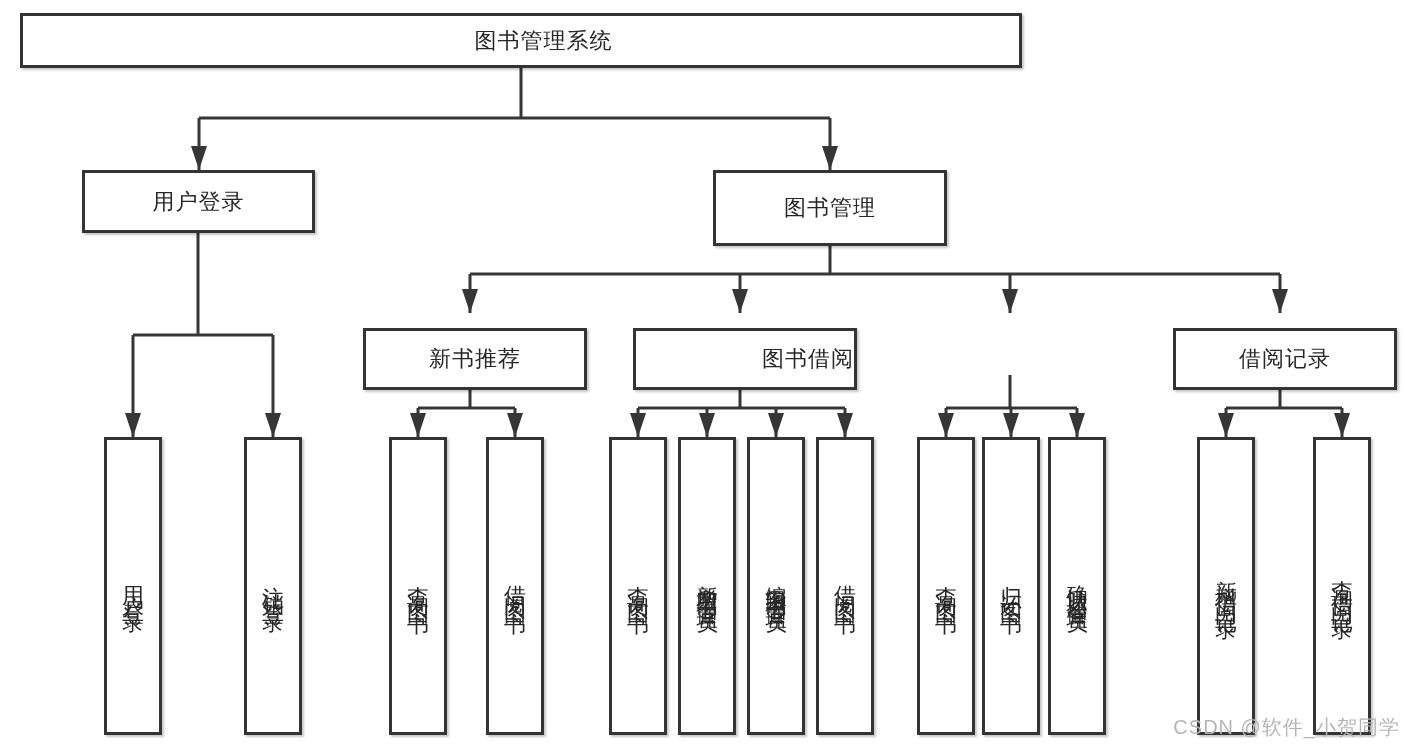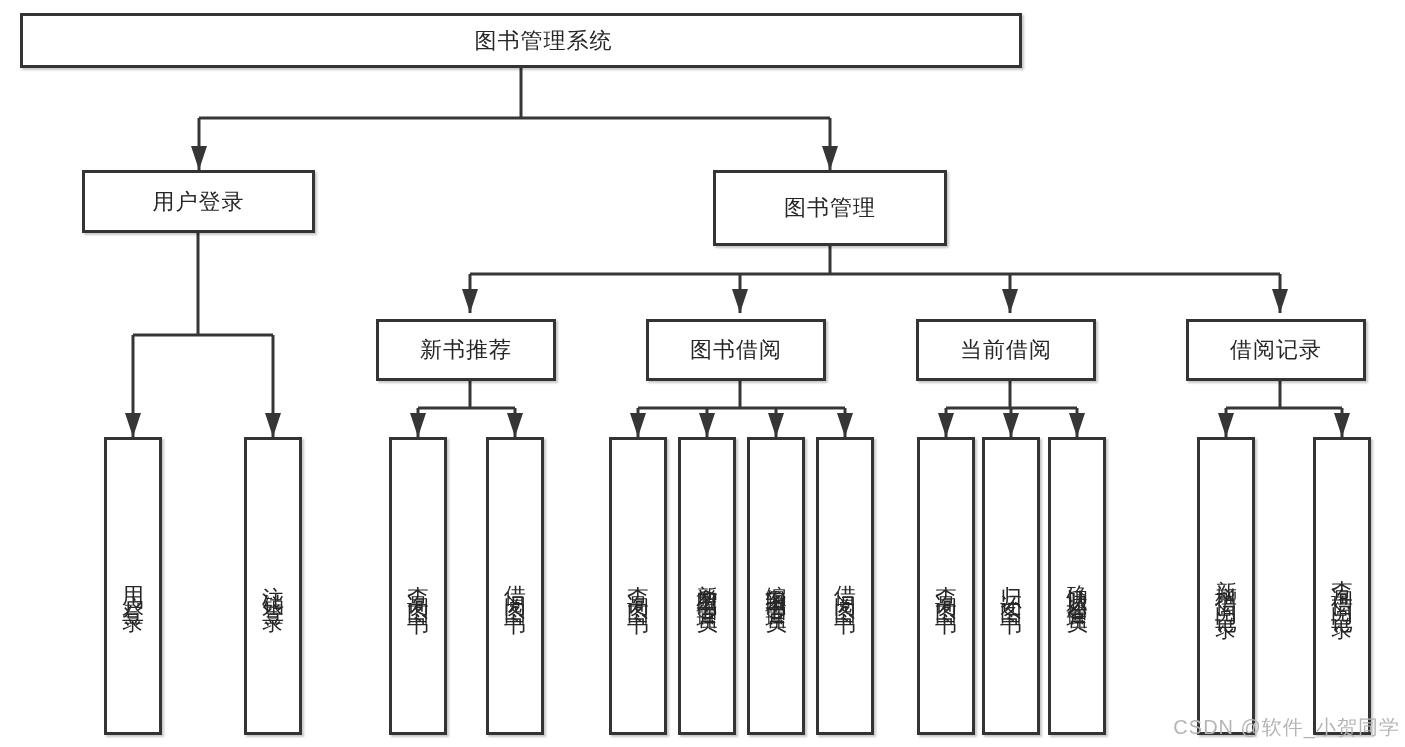--- a/index.html
+++ b/index.html
@@ -36,23 +36,23 @@
   }
   .leaf .lbl.tight { letter-spacing:4px; font-size:21px; }
   .leaf .lbl.mid   { letter-spacing:8px; }
 
   
   .n-root { left:20px;  top:13px;  width:1002px; height:55px;padding-left:45px; }
   
   .n-login { left:82px;  top:170px; width:233px; height:63px; }
   .n-mgmt  { left:713px; top:170px; width:234px; height:76px; }
   
-  .n-l3 { top:319px; width:180px; height:62px;margin-left:13px; }
+  .n-l3 { top:328px; width:224px; height:62px; }
   .n-newbook { left:363px; }
-  .n-borrow  { left:633px; }
+  .n-borrow  { left:633px;justify-content:flex-end; }
   .n-current { left:903px; }
   .n-record  { left:1173px; }
   
   .leaf { top:437px; width:58px; height:298px; }
   .n-lf-login1  { left:104px; }
   .n-lf-login2  { left:244px; }
   .n-lf-nb1     { left:389px; }
   .n-lf-nb2     { left:486px; }
   .n-lf-bw1     { left:609px; }
   .n-lf-bw2     { left:678px; }
@@ -133,23 +133,20 @@
   <div class="node n-mgmt">
     <span class="lbl">图书管理</span>
   </div>
 
   <div class="node n-l3 n-newbook">
     <span class="lbl">新书推荐</span>
   </div>
   <div class="node n-l3 n-borrow">
     <span class="lbl">图书借阅</span>
   </div>
-  <div class="node n-l3 n-current">
-    <span class="lbl">当前借阅</span>
-  </div>
   <div class="node n-l3 n-record">
     <span class="lbl">借阅记录</span>
   </div>
 
   <div class="node leaf n-lf-login1">
     <span class="lbl">用户登录</span>
   </div>
   <div class="node leaf n-lf-login2">
     <span class="lbl">注销登录</span>
   </div>

